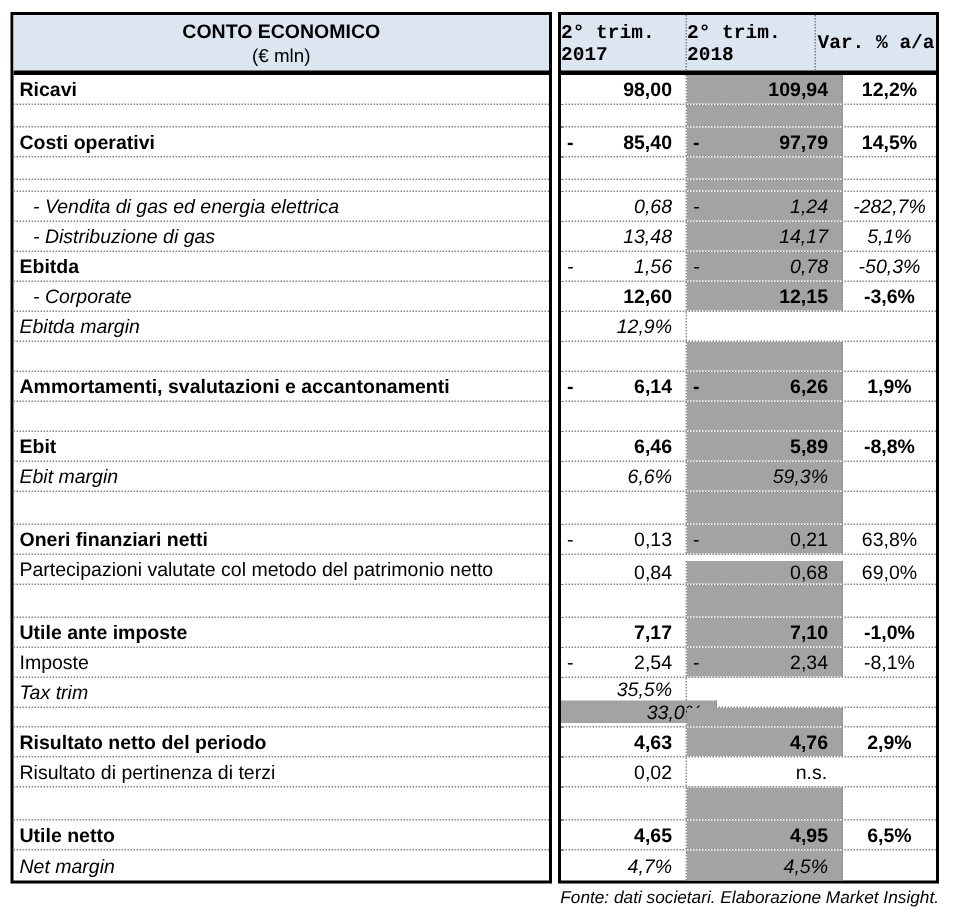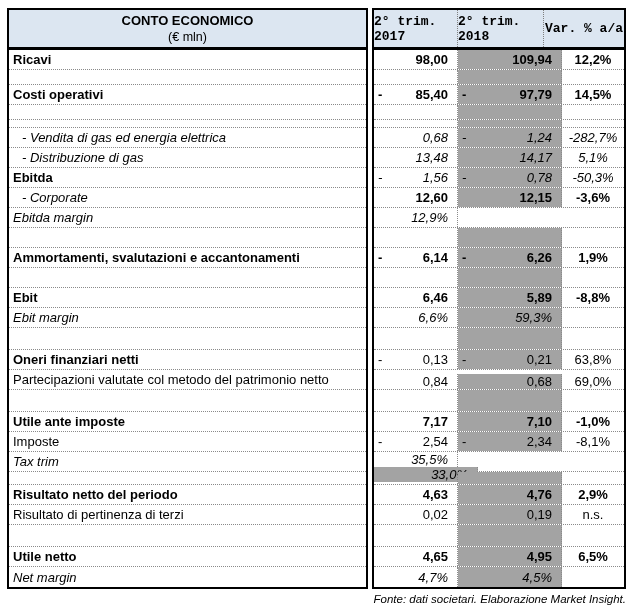--- a/index.html
+++ b/index.html
@@ -415,24 +415,20 @@
               <span class="minus"></span>
               <span class="num">4,76</span>
             </div>
             <div class="cvar">2,9%</div>
           </div>
           <div class="vrow normal" style="height: 20px;">
             <div class="c2017">
               <span class="minus"></span>
               <span class="num">0,02</span>
             </div>
-            <div class="c2018">
-              <span class="minus"></span>
-              <span class="num">0,19</span>
-            </div>
             <div class="cvar">n.s.</div>
           </div>
           <div class="vrow" style="height: 22px;">
             <div class="c2017">
               <span class="minus"></span>
               <span class="num"></span>
             </div>
             <div class="c2018">
               <span class="minus"></span>
               <span class="num"></span>

